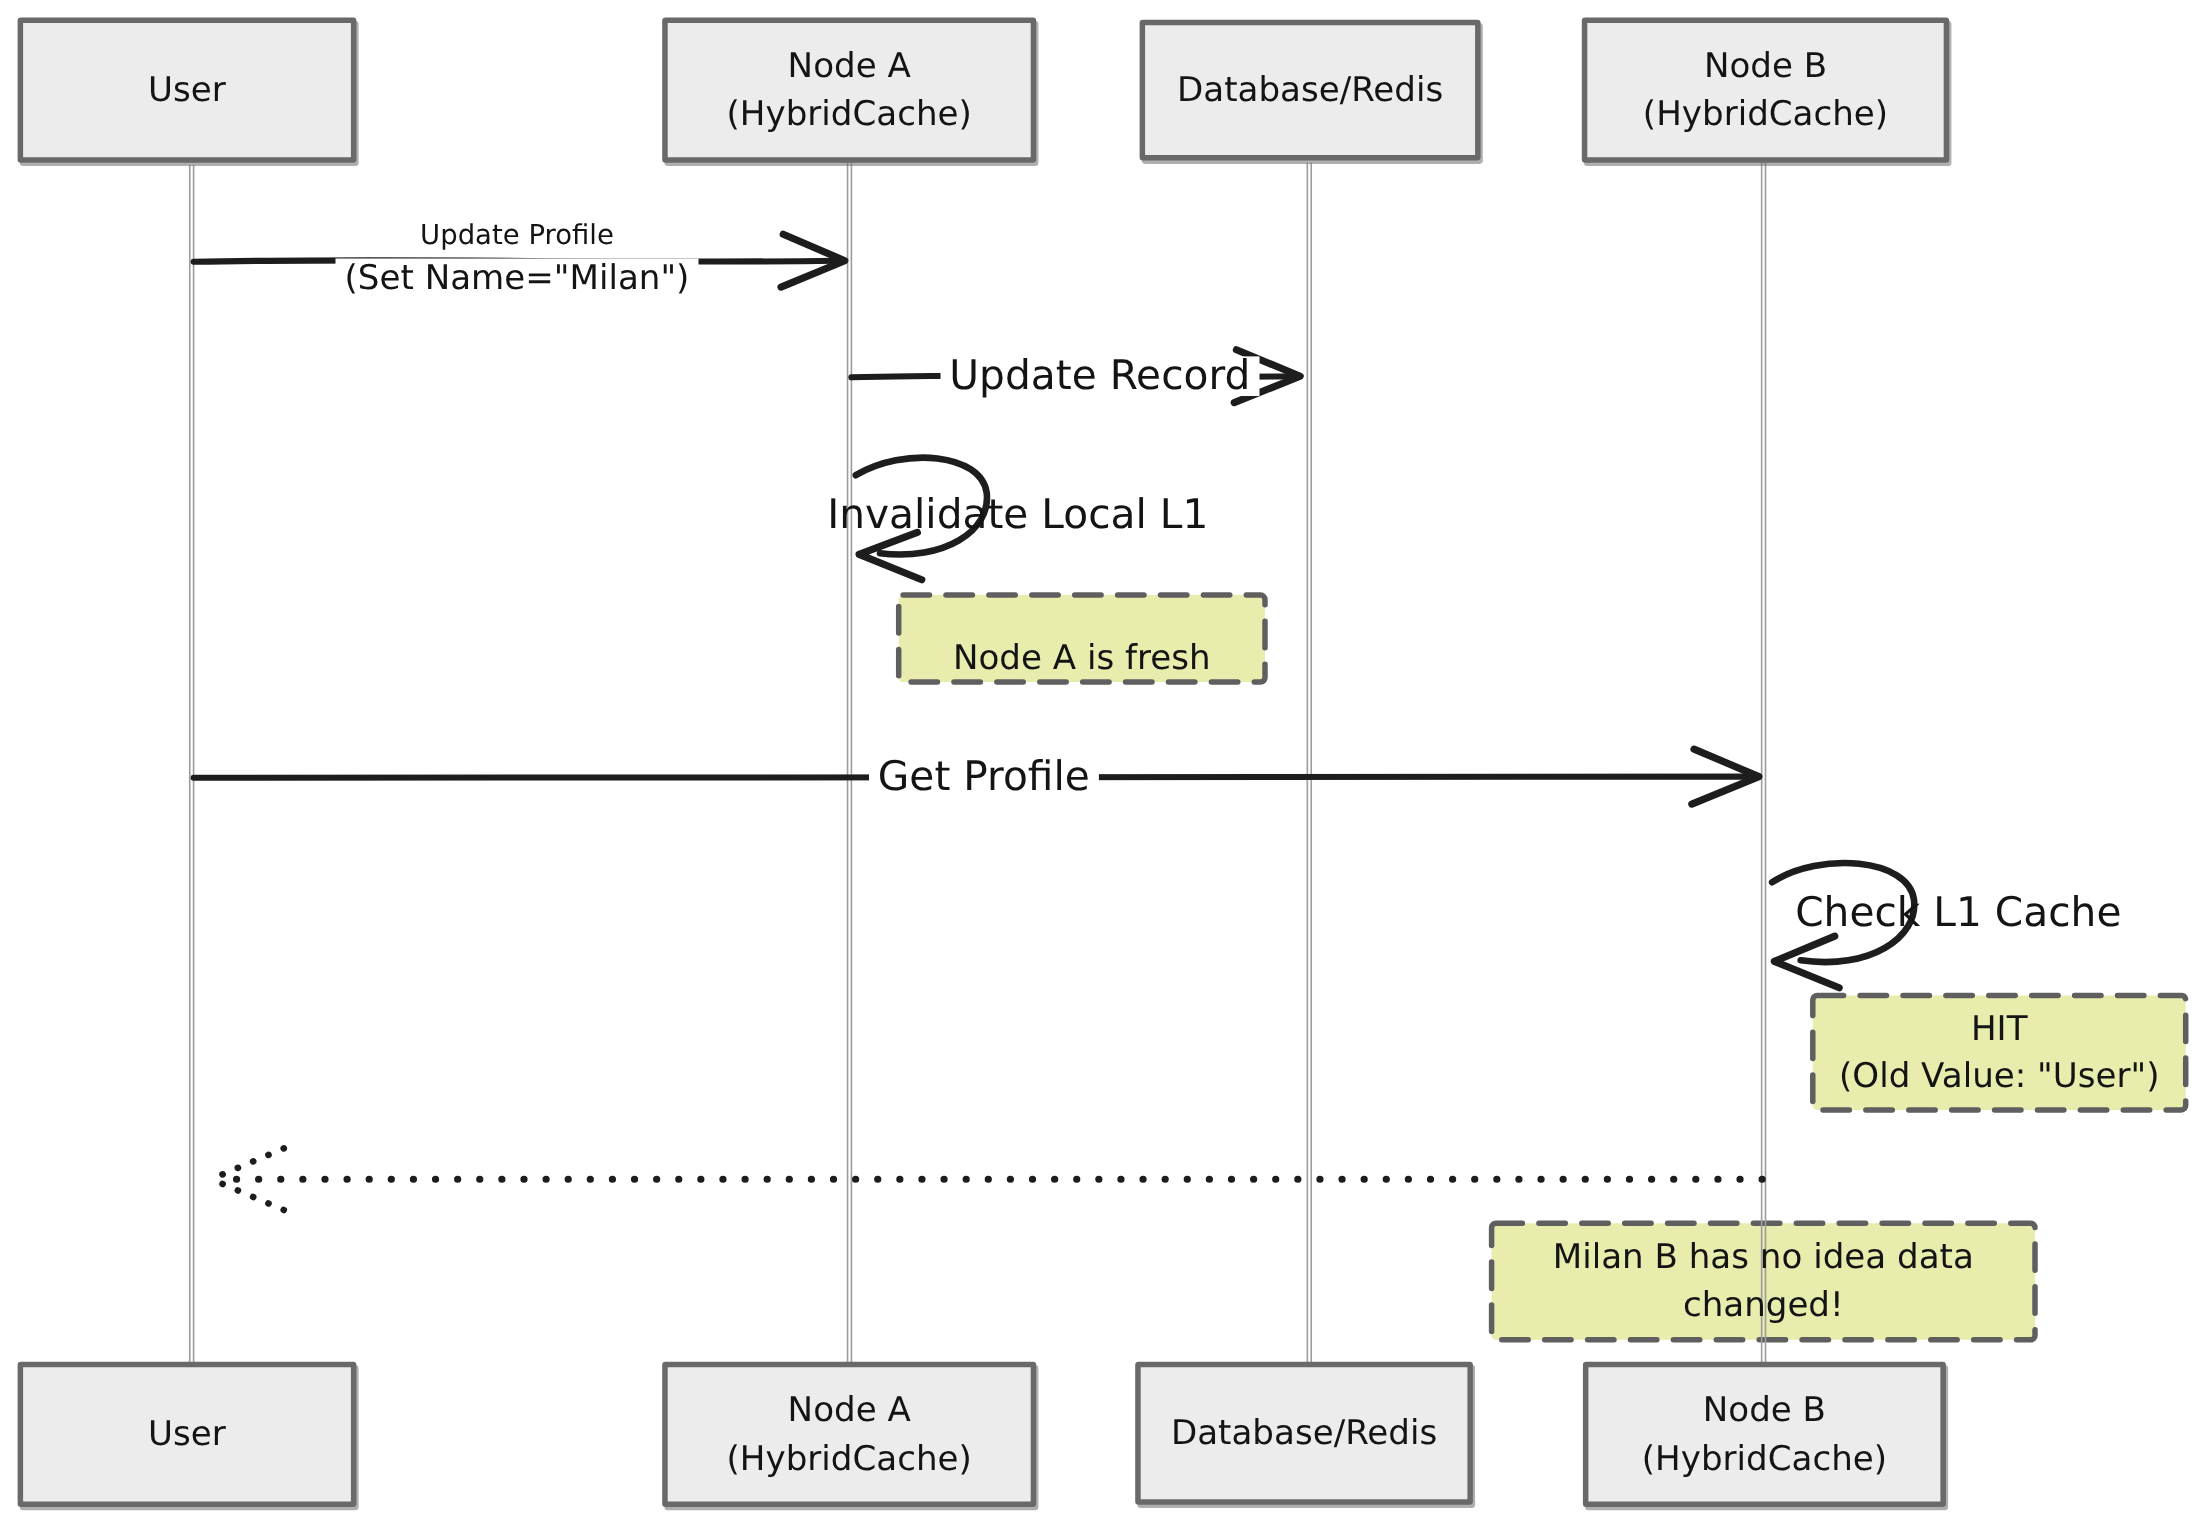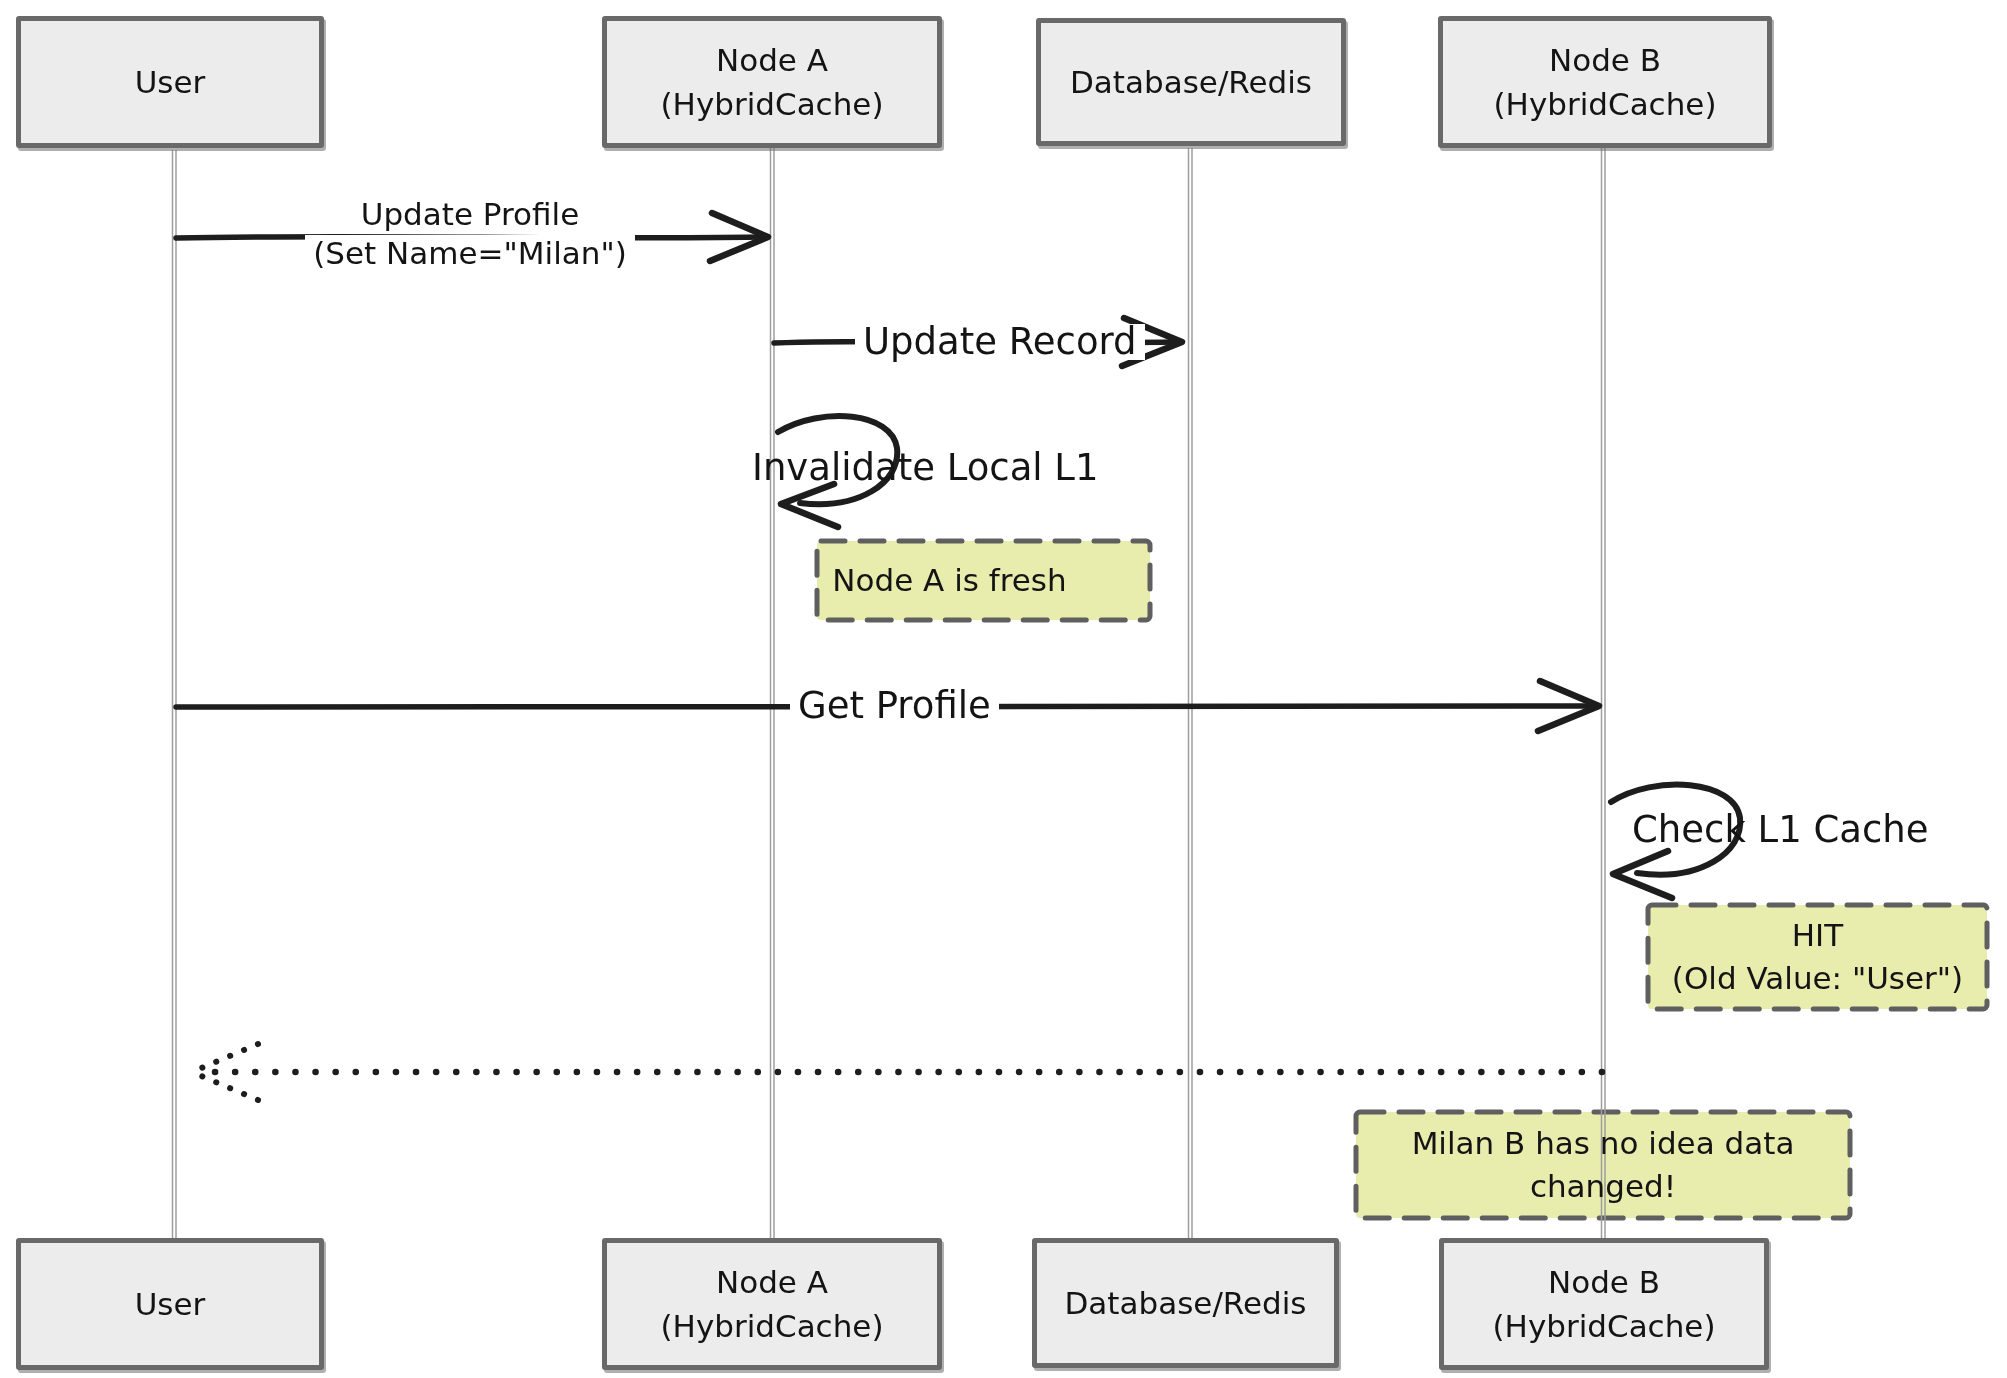--- a/index.html
+++ b/index.html
@@ -135,21 +135,21 @@
   </div>
   <div class="actor" style="left:1032px;top:1238px;width:307px;height:130px;">
     <span>Database/Redis</span>
     <span></span>
   </div>
   <div class="actor" style="left:1439px;top:1238px;width:330px;height:132px;">
     <span>Node B</span>
     <span>(HybridCache)</span>
   </div>
 
-  <div class="msg-label" style="left:270px;top:196px;width:400px;font-size:31px;">
+  <div class="msg-label" style="left:270px;top:196px;width:400px;font-size:25px;">
     <span>Update Profile</span>
   </div>
   <div class="msg-label" style="left:270px;top:235px;width:400px;font-size:31px;">
     <span class="bg">(Set Name="Milan")</span>
   </div>
 
   <div class="msg-label" style="left:855px;top:324px;width:250px;">
     <span class="bg">Update Record</span>
   </div>
 
@@ -159,21 +159,21 @@
 
   <div class="msg-label" style="left:790px;top:688px;width:200px;">
     <span class="bg">Get Profile</span>
   </div>
 
   <div class="msg-label" style="left:1632px;top:812px;">
     <span>Check L1 Cache</span>
   </div>
 
 
-  <div class="note-text" style="left:783px;top:541px;width:333px;height:79px;">
+  <div class="note-text" style="left:817px;top:541px;width:333px;height:79px;justify-content:flex-end;">
     <span>Node A is fresh</span>
     <span></span>
   </div>
   <div class="note-text" style="left:1648px;top:905px;width:339px;height:104px;">
     <span>HIT</span>
     <span>(Old Value: "User")</span>
   </div>
   <div class="note-text" style="left:1356px;top:1112px;width:494px;height:106px;">
     <span>Milan B has no idea data</span>
     <span>changed!</span>

